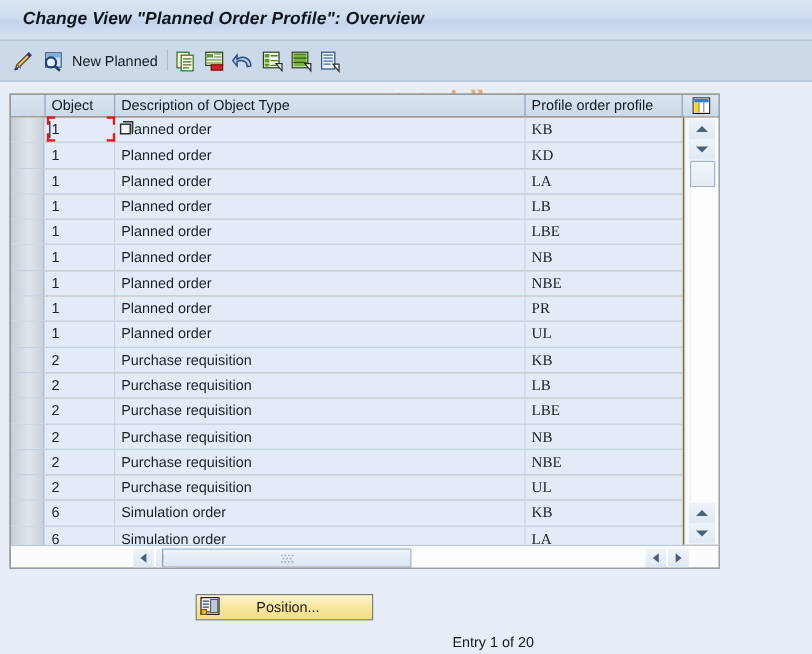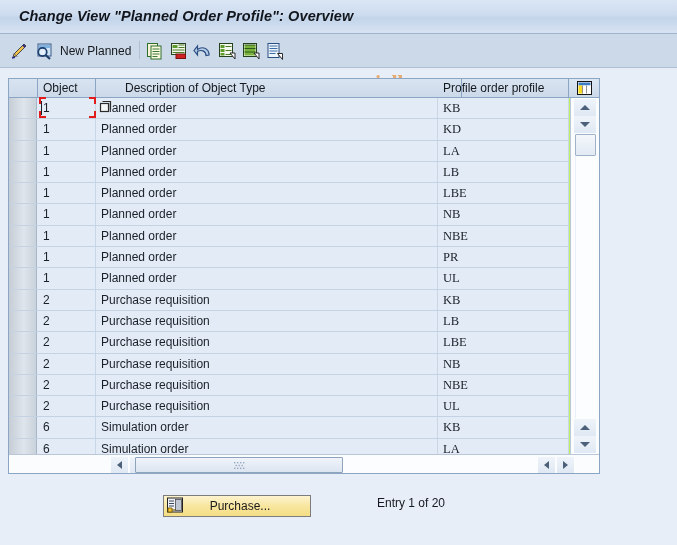--- a/index.html
+++ b/index.html
@@ -50,39 +50,39 @@
     color:#e5ab70;
     white-space:nowrap;
     letter-spacing:-0.3px;
     pointer-events:none;
   }
 
   
   .gridframe {
     position:absolute; left:8px; top:78px; width:592px; height:396px;
     border:1px solid #8ba6c4;
-    background:#bef264;
+    background:#a16207;
     overflow:hidden;
   }
   .hdrrow {
     position:absolute; left:0; top:0; width:590px; height:19px;
     background:linear-gradient(to bottom,#d9e4f1 0%,#ccd9e8 100%);
     border-bottom:1px solid #8ba6c4;
   }
   .hdrcell {
     position:absolute; top:0; height:18px; line-height:18px;
     font-size:12px; color:#14181f;
     padding-left:5px;
     border-right:1px solid #8ba6c4;
     white-space:nowrap; overflow:hidden;
     cursor:pointer;
   }
   .hdr-selcol { left:0; width:29px; padding:0; }
   .hdr-obj    { left:29px; width:58px; }
-  .hdr-desc   { left:87px; width:342px;margin-left:24px; }
+  .hdr-desc   { left:87px; width:342px; }
   .hdr-prof   { left:429px; width:131px; }
   .cfgbtn {
     position:absolute; left:561px; top:0px; width:28px; height:18px;
     display:flex; align-items:center; justify-content:center;
     background:linear-gradient(to bottom,#dde7f3,#cbd9e9);
     cursor:pointer;
   }
 
   
   .rows {
@@ -193,21 +193,21 @@
     border:1px solid #7d7d7d;
     display:flex; align-items:center;
     cursor:pointer;
   }
   .posbtn-icon { margin-left:2px; width:18px; height:18px; display:block; }
   .posbtn-label {
     flex:1; text-align:center; font-size:12px; color:#1a1a1a;
     padding-right:14px;
   }
   .entrytext {
-    position:absolute; left:377px; top:496px;
+    position:absolute; left:377px; top:528px;
     font-size:12px; color:#16191f; white-space:nowrap;
   }
 </style>
 </head>
 <body>
 
 <div class="titlebar">
   <div class="titlebar-text">Change View "Planned Order Profile": Overview</div>
 </div>
 
@@ -475,16 +475,16 @@
 </div>
 
 <div class="posbtn">
   <svg class="posbtn-icon" viewBox="0 0 18 18">
     <rect x="1.5" y="1" width="15" height="14" fill="#eef2f8" stroke="#232323" stroke-width="1"></rect>
     <rect x="9.5" y="2.5" width="6" height="11" fill="#bfc8d4" stroke="#4a4a4a" stroke-width="0.8"></rect>
     <path d="M3 4 h5 M3 6.5 h5 M3 9 h5" stroke="#3c4a5c" stroke-width="1"></path>
     <path d="M2 11 l4 0 l0 4 l-4 0 z" fill="#f5c431" stroke="#7a5c05" stroke-width="0.9"></path>
     <path d="M6 13 l3.5 0" stroke="#7a5c05" stroke-width="1.2"></path>
   </svg>
-  <span class="posbtn-label">Purchase...</span>
+  <span class="posbtn-label">Position...</span>
 </div>
 
 <div class="entrytext">Entry 1 of 20</div>
 
 </body></html>

